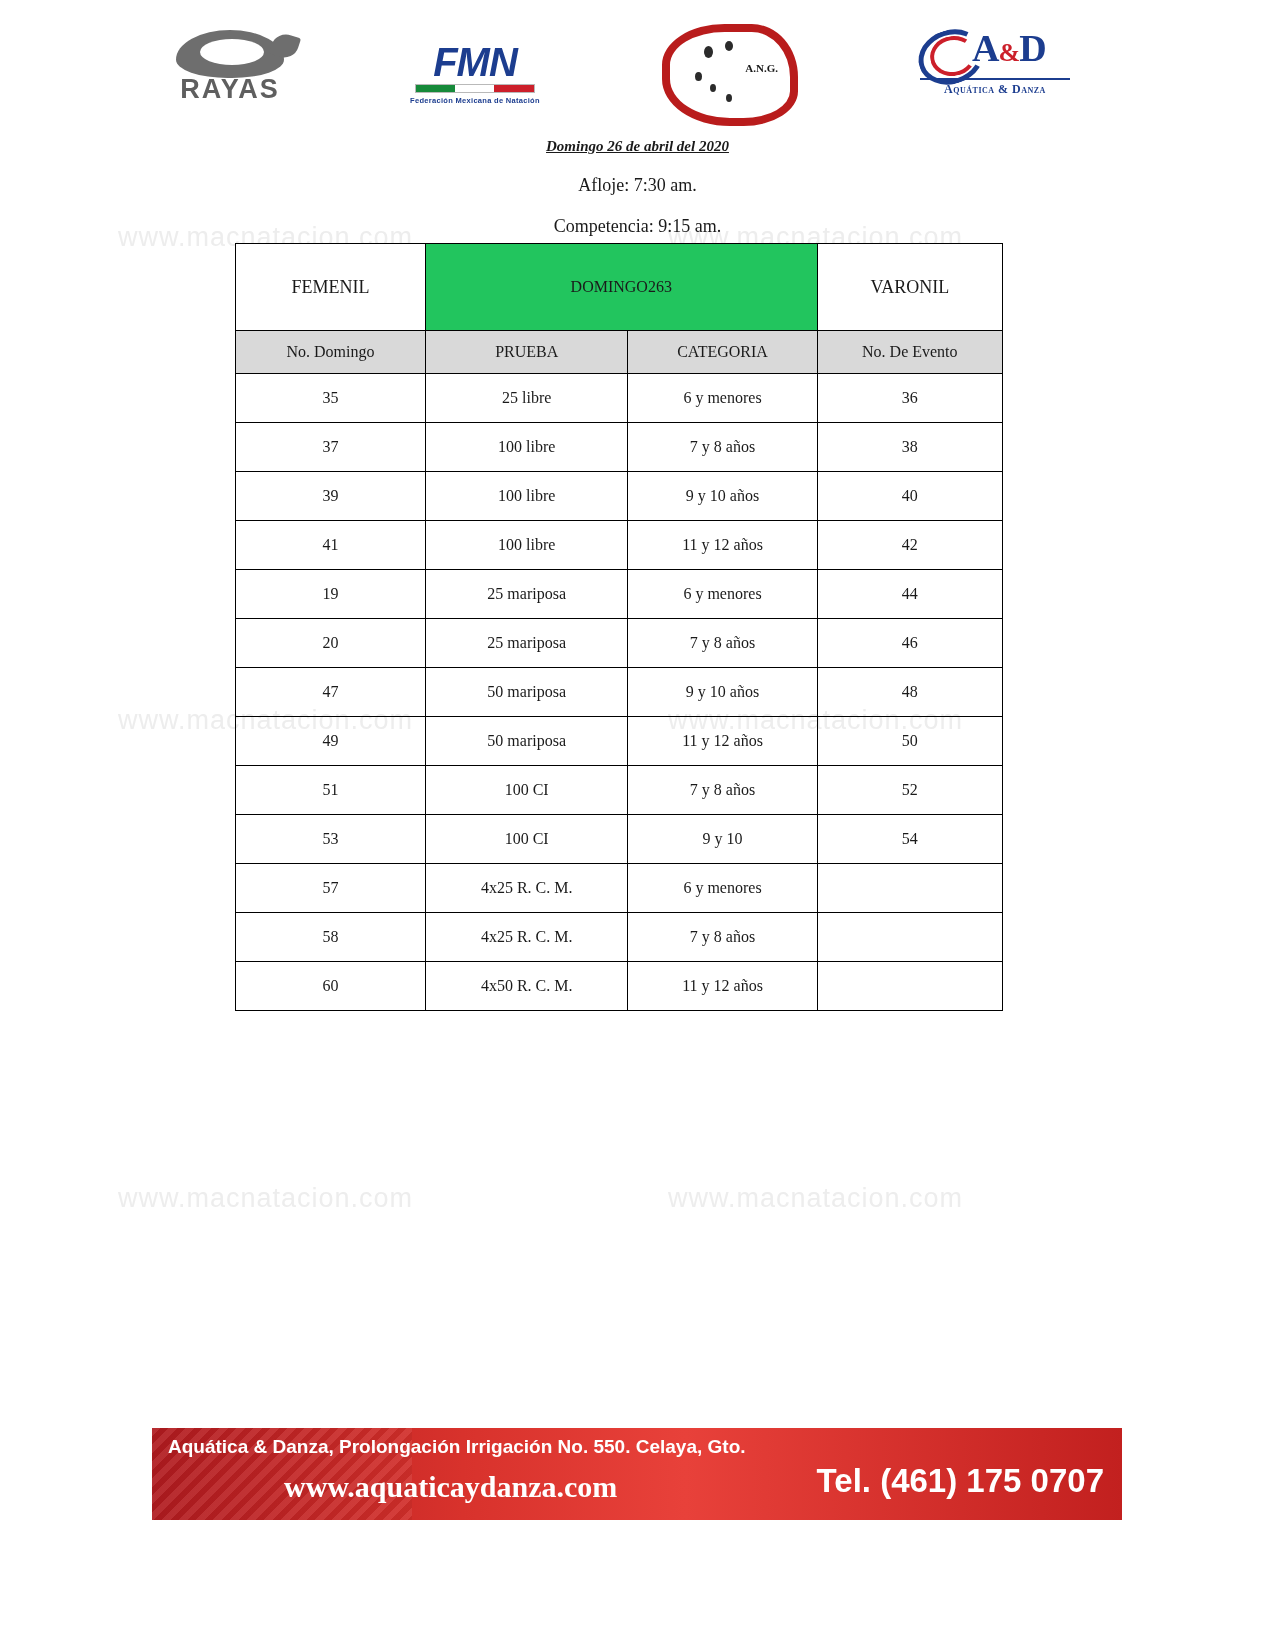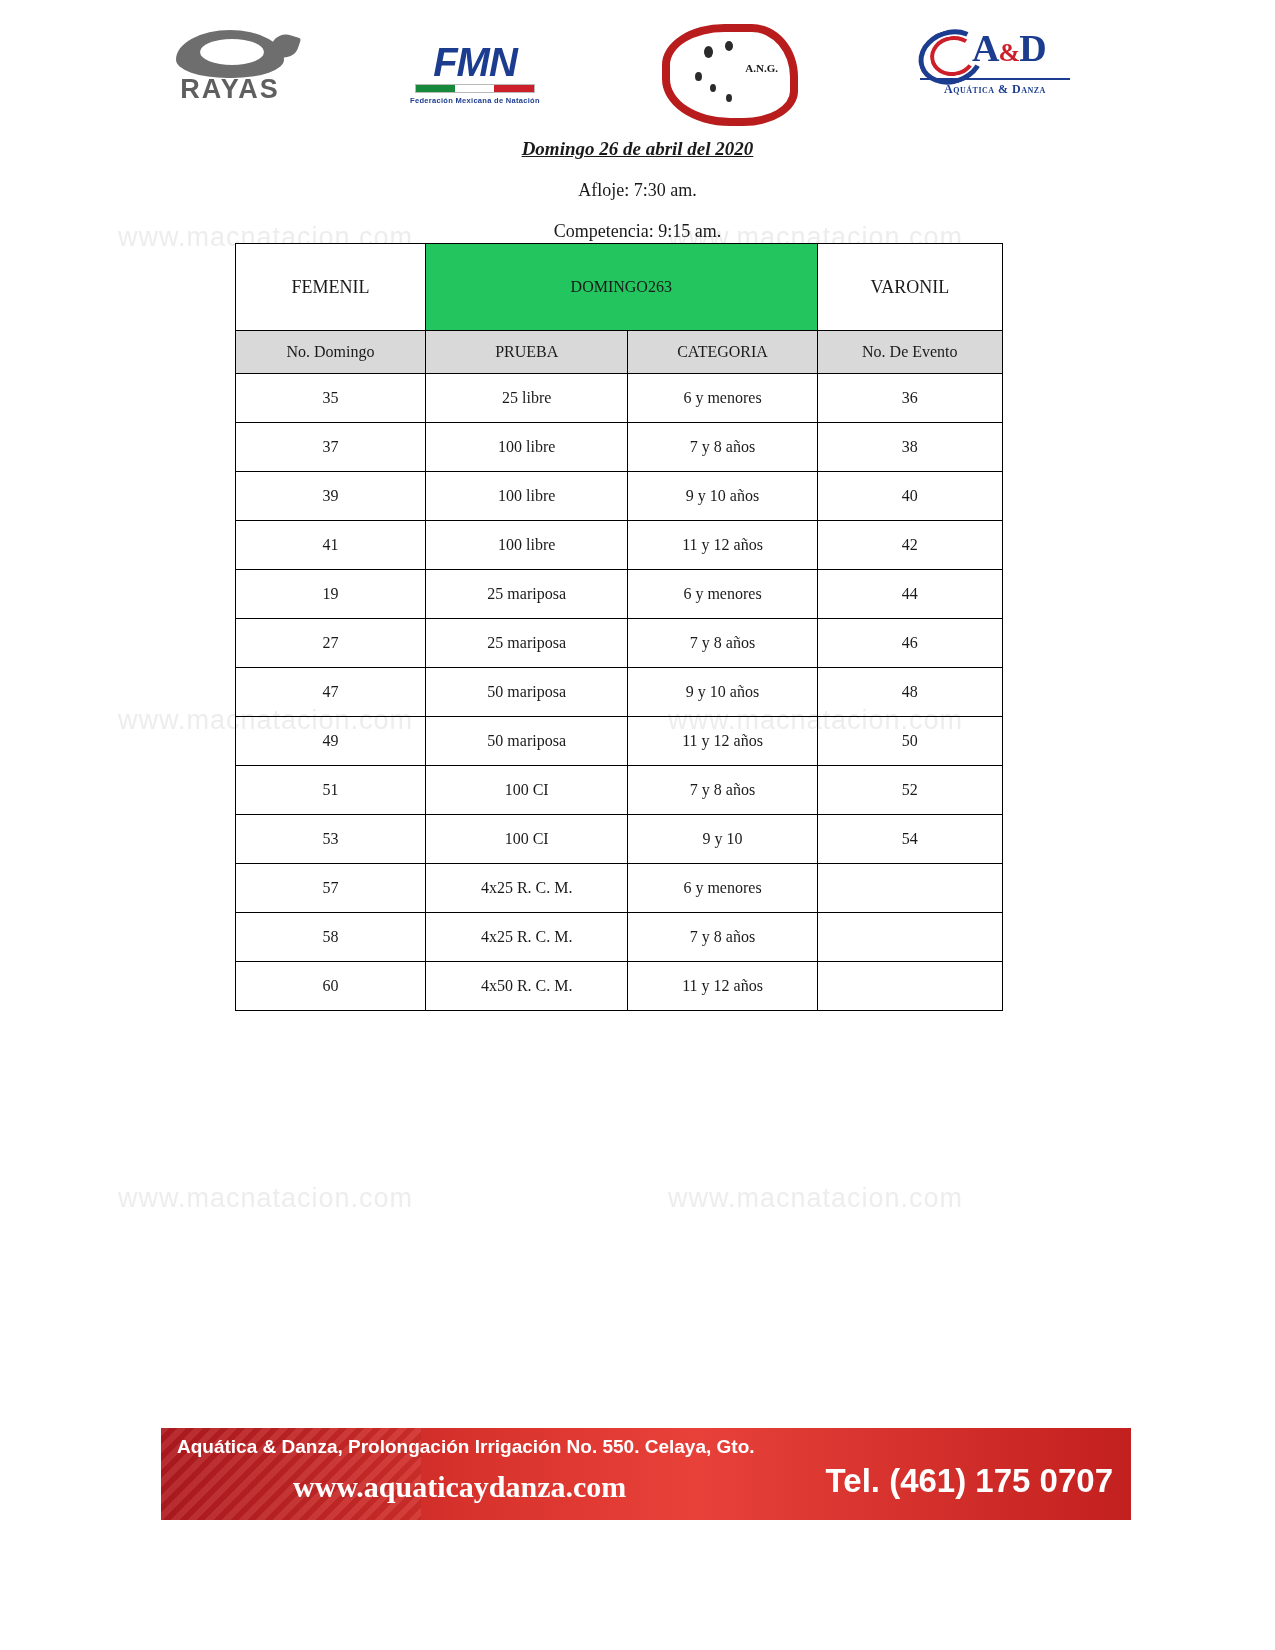--- a/index.html
+++ b/index.html
@@ -166,21 +166,21 @@
   
   .titles {
     position: absolute;
     top: 138px;
     left: 0;
     width: 1275px;
     text-align: center;
   }
   .t-date {
     font-family: "Liberation Serif", serif;
-    font-size: 19px;
+    font-size: 15px;
     font-weight: bold;
     font-style: italic;
     text-decoration: underline;
     margin-bottom: 20px;
   }
   .t-line {
     font-family: "Liberation Serif", serif;
     font-size: 18px;
     margin-bottom: 20px;
   }
@@ -232,21 +232,20 @@
 
   
   .footer {
     position: absolute;
     left: 152px;
     top: 1428px;
     width: 970px;
     height: 92px;
     background: linear-gradient(to right, #b01a1f 0%, #d8322c 32%, #e8413a 55%, #c2201f 100%);
     overflow: hidden;
-    margin-left: 9px;
   }
   .footer:before {
     content: "";
     position: absolute;
     left: 0; top: 0;
     width: 260px; height: 92px;
     background: repeating-linear-gradient(135deg, rgba(255,255,255,0.08) 0 6px, rgba(0,0,0,0.05) 6px 12px);
   }
   .footer-line1 {
     position: absolute;
@@ -367,21 +366,21 @@
         <td>11 y 12 años</td>
         <td>42</td>
       </tr>
     <tr class="body-row">
         <td>19</td>
         <td>25 mariposa</td>
         <td>6 y menores</td>
         <td>44</td>
       </tr>
     <tr class="body-row">
-        <td>27</td>
+        <td>20</td>
         <td>25 mariposa</td>
         <td>7 y 8 años</td>
         <td>46</td>
       </tr>
     <tr class="body-row">
         <td>47</td>
         <td>50 mariposa</td>
         <td>9 y 10 años</td>
         <td>48</td>
       </tr>

